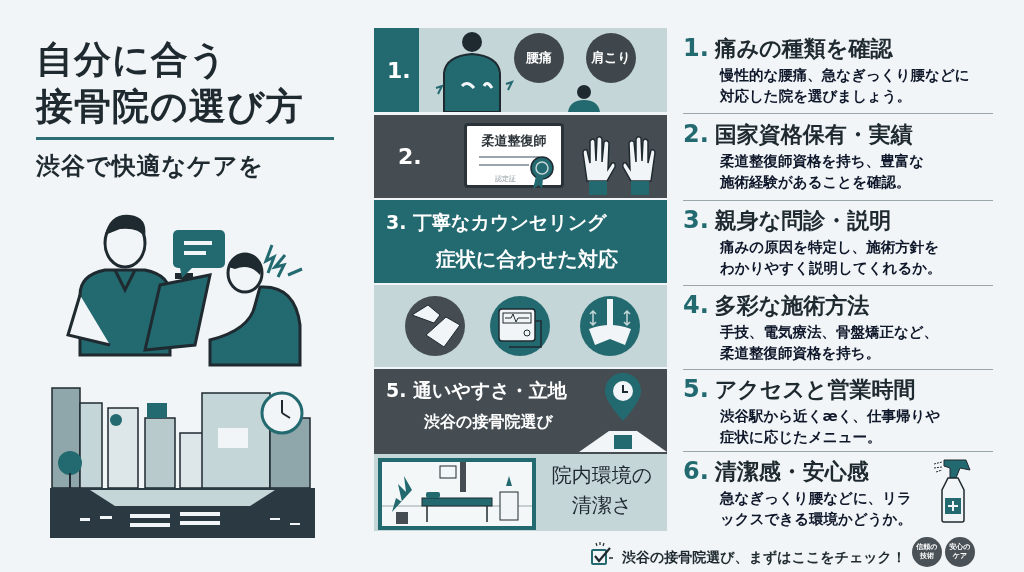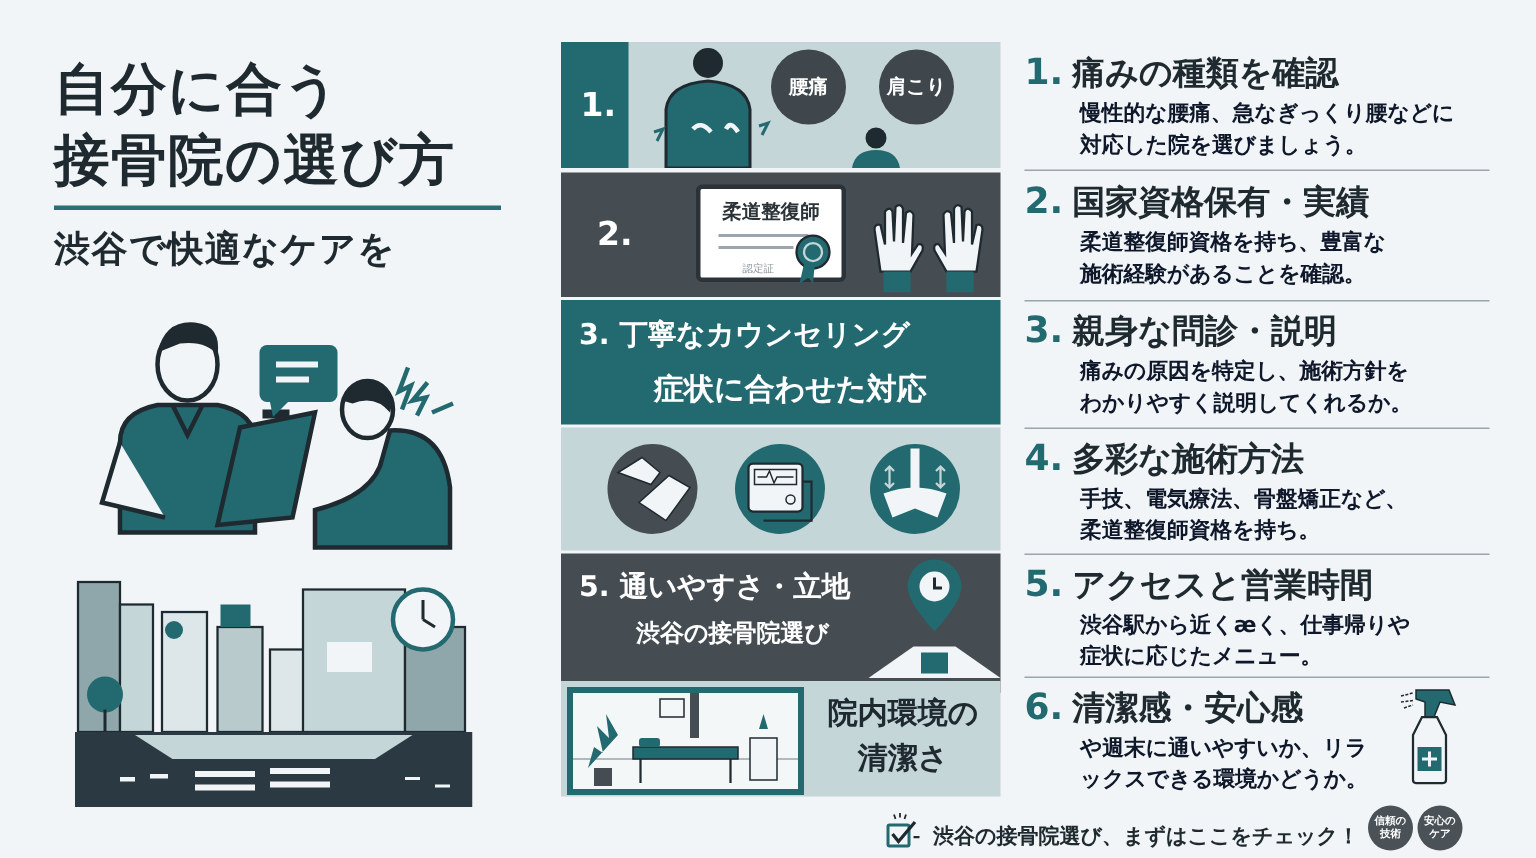--- a/index.html
+++ b/index.html
@@ -43,21 +43,21 @@
   .cert-line { position:absolute; left: 12px; height: 2px; background:#9aa6ab; }
   .cert-seal-text { position:absolute; left: 28px; top: 48px; font-size: 7px; color:#8a969b; }
 
   .p3-line1 { position:absolute; left: 12px; top: 10px; font-size: 19px; font-weight: bold; color: #fff; white-space: nowrap; }
   .p3-line2 { position:absolute; left: 62px; top: 46px; font-size: 20px; font-weight: bold; color: #fff; white-space: nowrap; }
 
   .p5-line1 { position:absolute; left: 12px; top: 9px; font-size: 19px; font-weight: bold; color: #fff; white-space: nowrap; }
   .p5-line2 { position:absolute; left: 50px; top: 43px; font-size: 16px; font-weight: bold; color: #fff; white-space: nowrap; }
 
   .p6-img { position:absolute; left: 4px; top: 4px; width: 158px; height: 72px; border: 4px solid #236a70; background:#f4f7f7; }
-  .p6-text { position:absolute; left: 166px; top: 6px; width: 124px; text-align: center; font-size: 20px; font-weight: bold; color: #1f2a30; line-height: 30px; }
+  .p6-text { position:absolute; left: 166px; top: 6px; width: 124px; text-align: center; font-size: 20px; font-weight: normal; color: #1f2a30; line-height: 30px; }
 
   
   .item { left: 683px; width: 300px; }
   .item-head { font-size: 22px; font-weight: bold; color: #1f2a30; white-space: nowrap; line-height: 28px; }
   .item-num { color: #236a70; font-size: 24px; margin-right: 6px; }
   .item-desc { margin-left: 37px; font-size: 14.5px; font-weight: bold; color: #0f172a; line-height: 21px; margin-top: 2px; }
   .divider { left: 683px; width: 310px; height: 1px; background: #9aa6ab; }
 
   .footer { left: 590px; top: 537px; height: 30px; display:flex; align-items:flex-end; }
   .footer-text { font-size: 14px; font-weight: bold; color: #1f2a30; margin-left: 8px; white-space: nowrap; }
@@ -285,21 +285,21 @@
   <div class="item-desc">
       <div>渋谷駅から近くæく、仕事帰りや</div>
       <div>症状に応じたメニュー。</div>
     </div>
 </div>
 <div class="abs divider" style="top:451px;"></div>
 
 <div class="abs item" style="top:457px;">
   <div class="item-head"><span class="item-num">6.</span><span>清潔感・安心感</span></div>
   <div class="item-desc">
-      <div>や週末に通いやすいか、リラ</div>
+      <div>急なぎっくり腰などに、リラ</div>
       <div>ックスできる環境かどうか。</div>
     </div>
 </div>
 
 <svg class="abs spray" viewBox="0 0 42 68">
   <path d="M2 8 L10 6 M2 12 L10 11 M4 16 L10 14" stroke="#1f2a30" stroke-width="1" stroke-dasharray="2 1"></path>
   <path d="M12 4 L34 4 L38 14 L28 12 L24 22 L18 22 L18 12 L12 10 Z" fill="#236a70" stroke="#1f2a30" stroke-width="1"></path>
   <path d="M16 22 L26 22 L32 34 L32 64 Q32 66 30 66 L12 66 Q10 66 10 64 L10 34 Z" fill="#f1f5f7" stroke="#1f2a30" stroke-width="1.5"></path>
   <rect x="13" y="42" width="16" height="16" fill="#236a70"></rect>
   <path d="M21 45 L21 55 M16 50 L26 50" stroke="#f1f5f7" stroke-width="2"></path>

